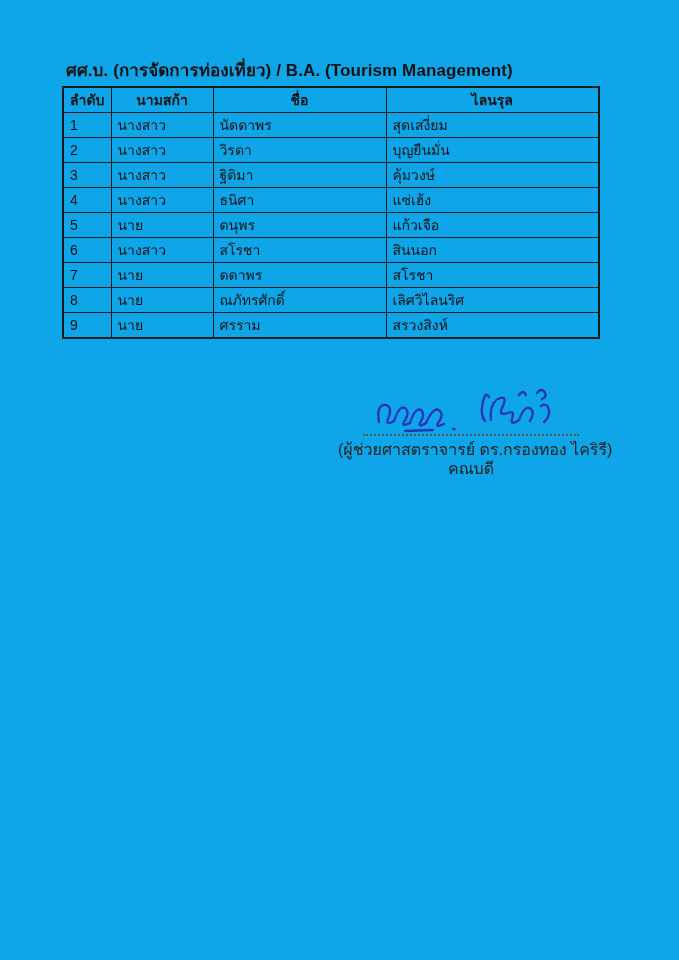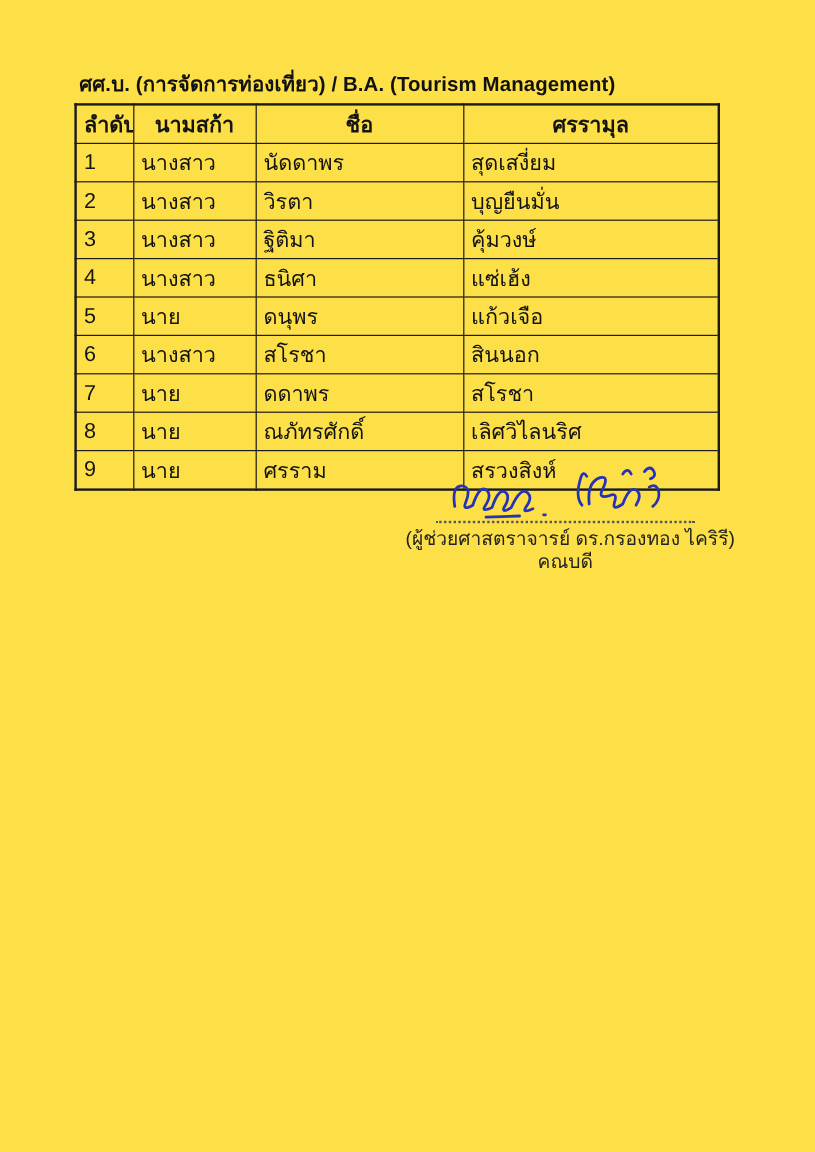--- a/index.html
+++ b/index.html
@@ -4,21 +4,21 @@
 <style>
   html, body {
     margin: 0;
     padding: 0;
     background: #ffffff;
   }
   .page {
     position: relative;
     width: 679px;
     height: 960px;
-    background: #fde047;
+    background: #0ea5e9;
     font-family: "Liberation Sans", sans-serif;
     color: #1a1a1a;
     overflow: hidden;
   }
   .doc-title {
     position: absolute;
     left: 66px;
     top: 56px;
     font-size: 17px;
     font-weight: bold;
@@ -31,21 +31,21 @@
     left: 62px;
     top: 86px;
     width: 536px;
     border-collapse: collapse;
     table-layout: fixed;
     border: 2px solid #1b1b1b;
   }
   table.roster th,
   table.roster td {
     border: 1px solid #1b1b1b;
-    font-size: 18px;
+    font-size: 14px;
     height: 19px;
     padding: 1px 6px;
     overflow: hidden;
     white-space: nowrap;
     vertical-align: middle;
     color: #141414;
   }
   table.roster th {
     font-weight: bold;
     text-align: center;
@@ -91,21 +91,21 @@
       <col style="width:48px">
       <col style="width:102px">
       <col style="width:173px">
       <col style="width:213px">
     </colgroup>
     <thead>
       <tr>
         <th>ลำดับ</th>
         <th>นามสก้า</th>
         <th>ชื่อ</th>
-        <th>ศรรามุล</th>
+        <th>ไลนรุล</th>
       </tr>
     </thead>
     <tbody>
       <tr>
         <td>1</td>
         <td>นางสาว</td>
         <td>นัดดาพร</td>
         <td>สุดเสงี่ยม</td>
       </tr>
       <tr>

